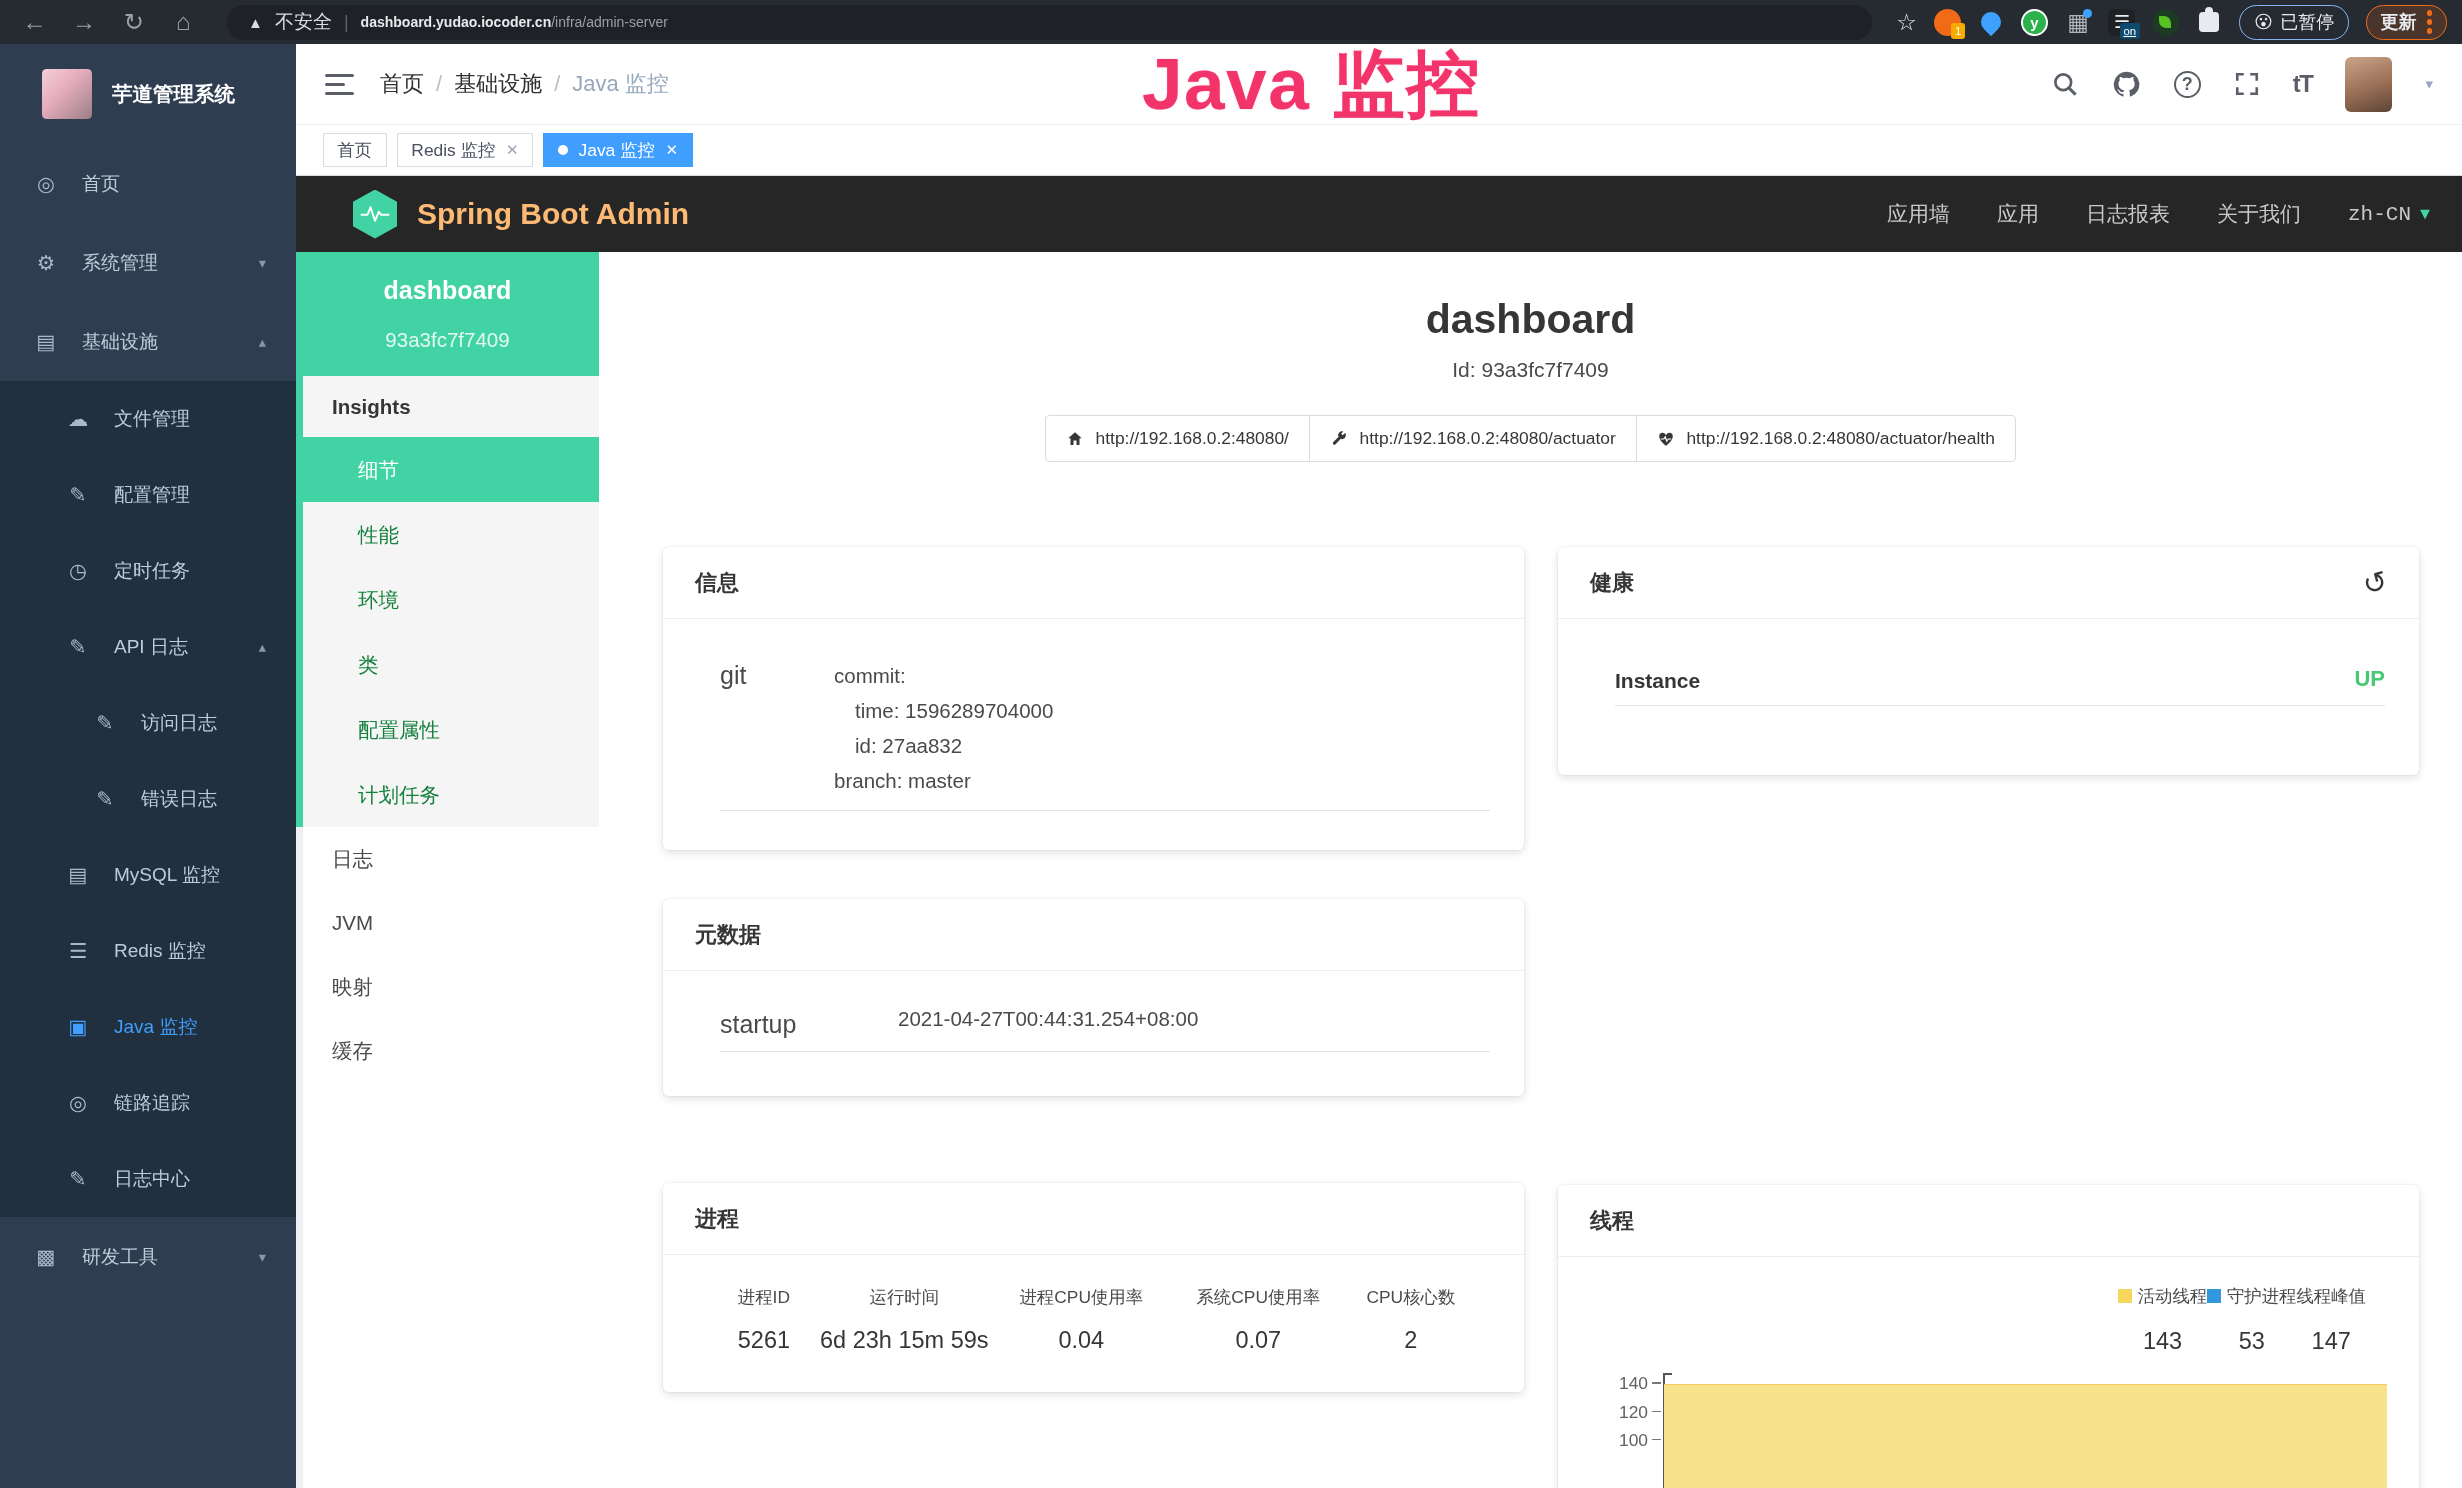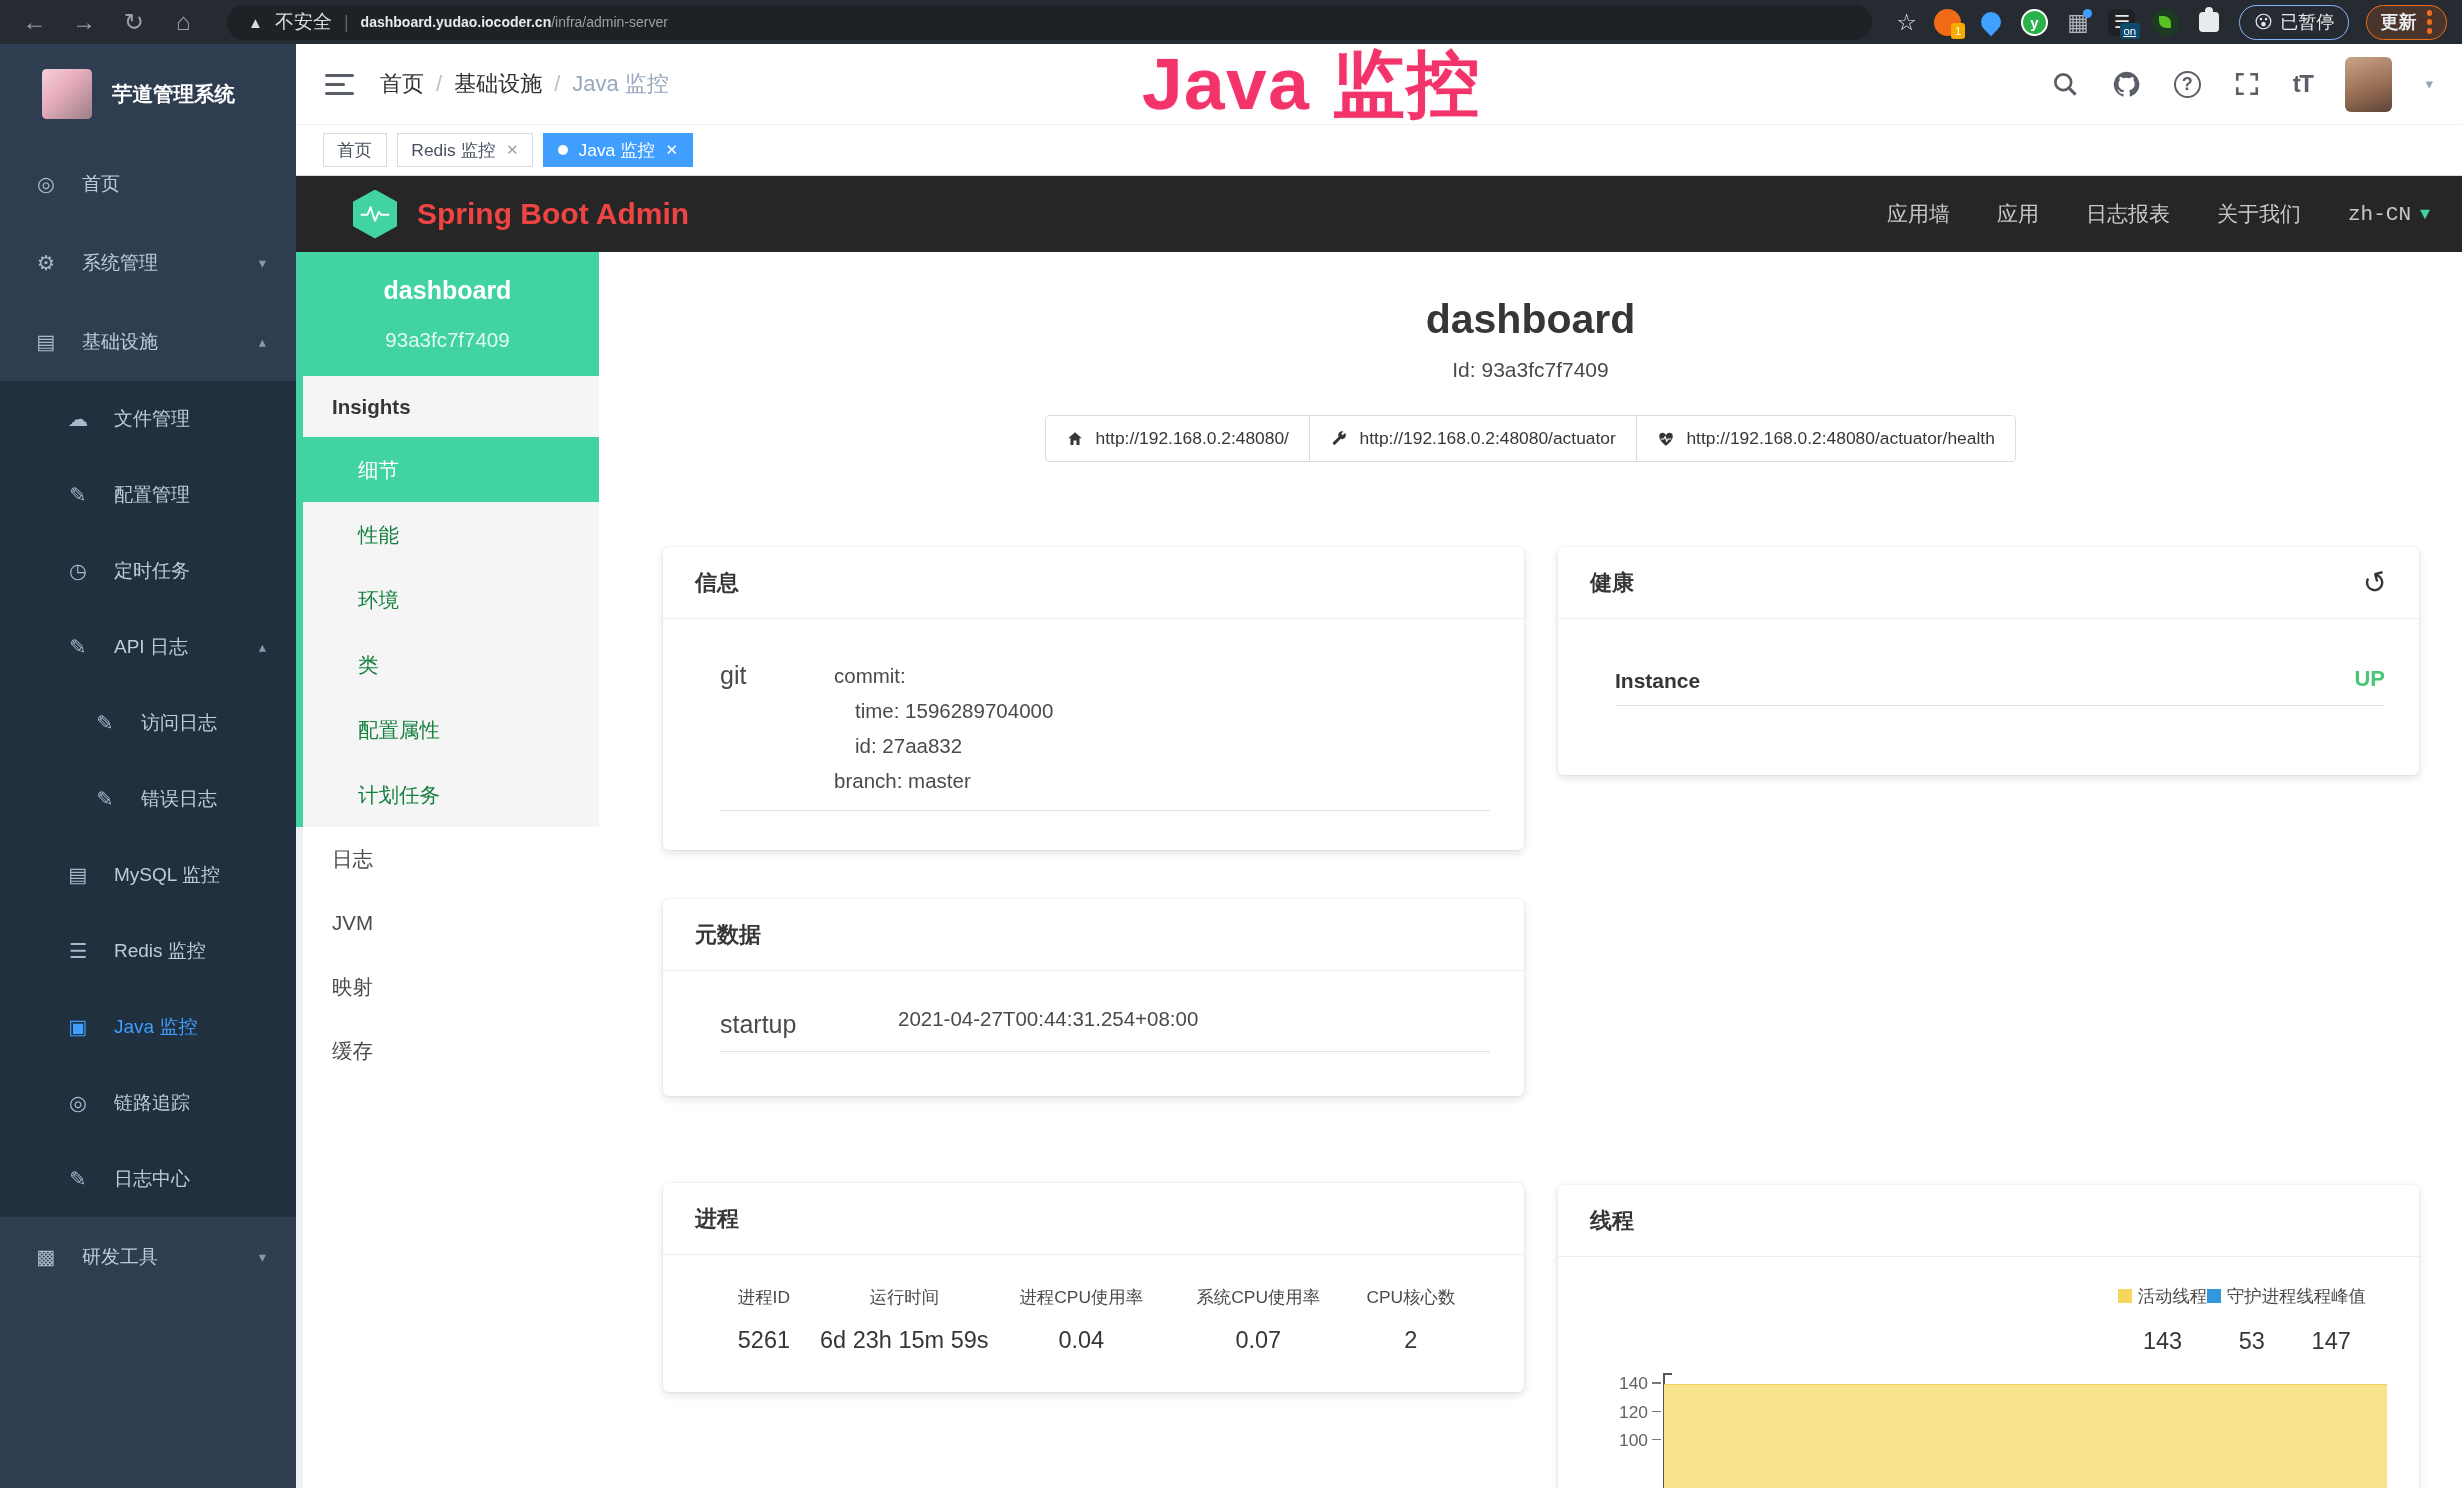--- a/index.html
+++ b/index.html
@@ -96,21 +96,21 @@
   .tag.active .dot { display:block; }
   .tag.active .tclose { color:#fff; }
 
   
   .sba { flex:1; display:flex; flex-direction:column; min-height:0; background:#fff; }
   .sba-navbar { height:76px; background:#262626; display:flex; align-items:center;
                 padding:0 32px 0 57px; flex-shrink:0; }
   .hexa { width:44px; height:49px; background:#42d3a5;
           clip-path:polygon(50% 0,100% 25%,100% 75%,50% 100%,0 75%,0 25%);
           display:flex; align-items:center; justify-content:center; }
-  .brand { margin-left:20px; font-size:30px; font-weight:700; color:#ef4444; }
+  .brand { margin-left:20px; font-size:30px; font-weight:700; color:#fdba74; }
   .sba-nav { margin-left:auto; display:flex; align-items:center; gap:47px; font-size:21px; color:#c9c9c9;font-family:Liberation Mono, monospace; }
   .locale { display:flex; align-items:center; gap:9px; }
   .locale .lc-caret { color:#42d3a5; font-size:16.7px; }
 
   .sba-body { flex:1; display:flex; min-height:0; }
   .sba-side { width:303px; flex-shrink:0; display:flex; flex-direction:column; }
   .sba-app-head { height:124px; background:#42d3a5; color:#fff; display:flex; flex-direction:column;
                   align-items:center; justify-content:center; gap:9px; }
   .sba-app-name { font-size:25px; font-weight:700; }
   .sba-app-id { font-size:20.5px; color:rgba(255,255,255,.85);margin-top:14px; }

